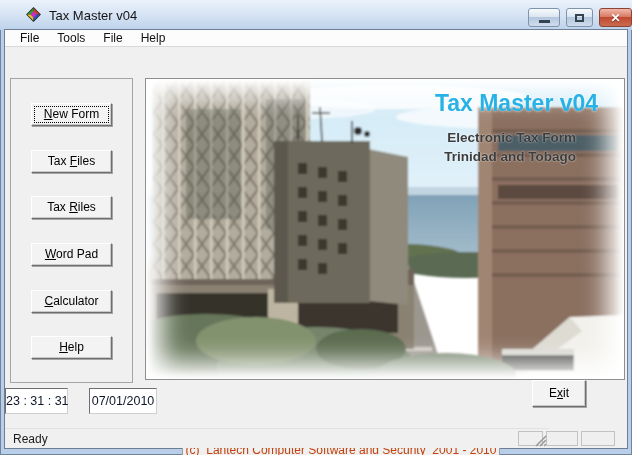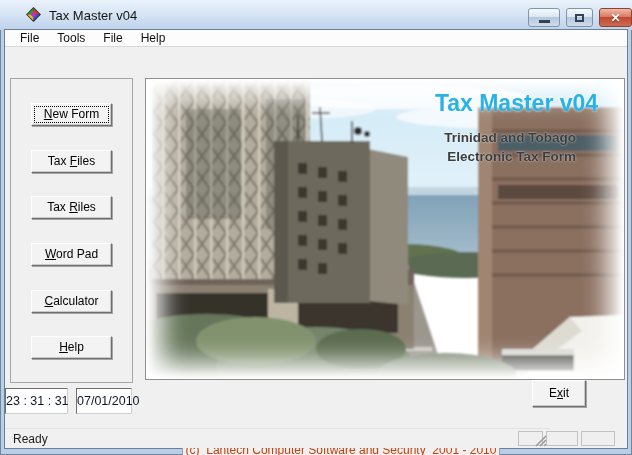--- a/index.html
+++ b/index.html
@@ -94,21 +94,21 @@
   }
 
   
   .sunkenbox {
     position:absolute; top:358px; height:26px;
     background:#ffffff; border:1px solid #6f6f6f;
     border-bottom-color:#cfcfcf; border-right-color:#cfcfcf;
     font-size:12.5px; color:#0f172a; text-align:center; line-height:24px; white-space:pre;
   }
   #time-box { left:0px; width:63px; }
-  #date-box { left:71px; width:56px; }
+  #date-box { left:84px; width:68px; }
   #copyright-box {
     position:absolute; left:177px; top:363px; width:318px; height:27px;
     border:1px solid #9d9d9d; background:#f0f0f0;
     font-size:12px; color:#c2410c; text-align:center; line-height:25px; white-space:pre;margin-top:44px;
   }
   #exit-btn { left:527px; top:350px; width:54px; height:27px; position:absolute; line-height:25px; }
 
   
   #statusbar {
     position:absolute; left:0; top:398px; width:544px; height:20px;
@@ -272,22 +272,22 @@
           <ellipse cx="60" cy="280" rx="110" ry="45" fill="#66765a"></ellipse>
           <ellipse cx="170" cy="290" rx="100" ry="42" fill="#74846a"></ellipse>
           <ellipse cx="110" cy="262" rx="60" ry="24" fill="#82926e"></ellipse>
           <ellipse cx="215" cy="270" rx="45" ry="20" fill="#5c6c50"></ellipse>
           <ellipse cx="300" cy="296" rx="70" ry="22" fill="#7d8b74"></ellipse>
         </g>
       </svg>
       <div id="vignette"></div>
       <div id="hero-title">Tax Master v04</div>
       <div id="hero-sub">
+        <div>Electronic Tax Form</div>
         <div>Trinidad and Tobago</div>
-        <div>Electronic Tax Form</div>
       </div>
     </div>
 
     <div class="sunkenbox" id="time-box">23 : 31 : 31</div>
     <div class="sunkenbox" id="date-box">07/01/2010</div>
     <div id="copyright-box">(c)  Lantech Computer Software and Security  2001 - 2010</div>
     <button class="btn3d" id="exit-btn"><span class="lblpart">E</span><span class="mnemonic">x</span><span class="lblpart">it</span></button>
 
     <div id="statusbar">
       <span id="status-text">Ready</span>

